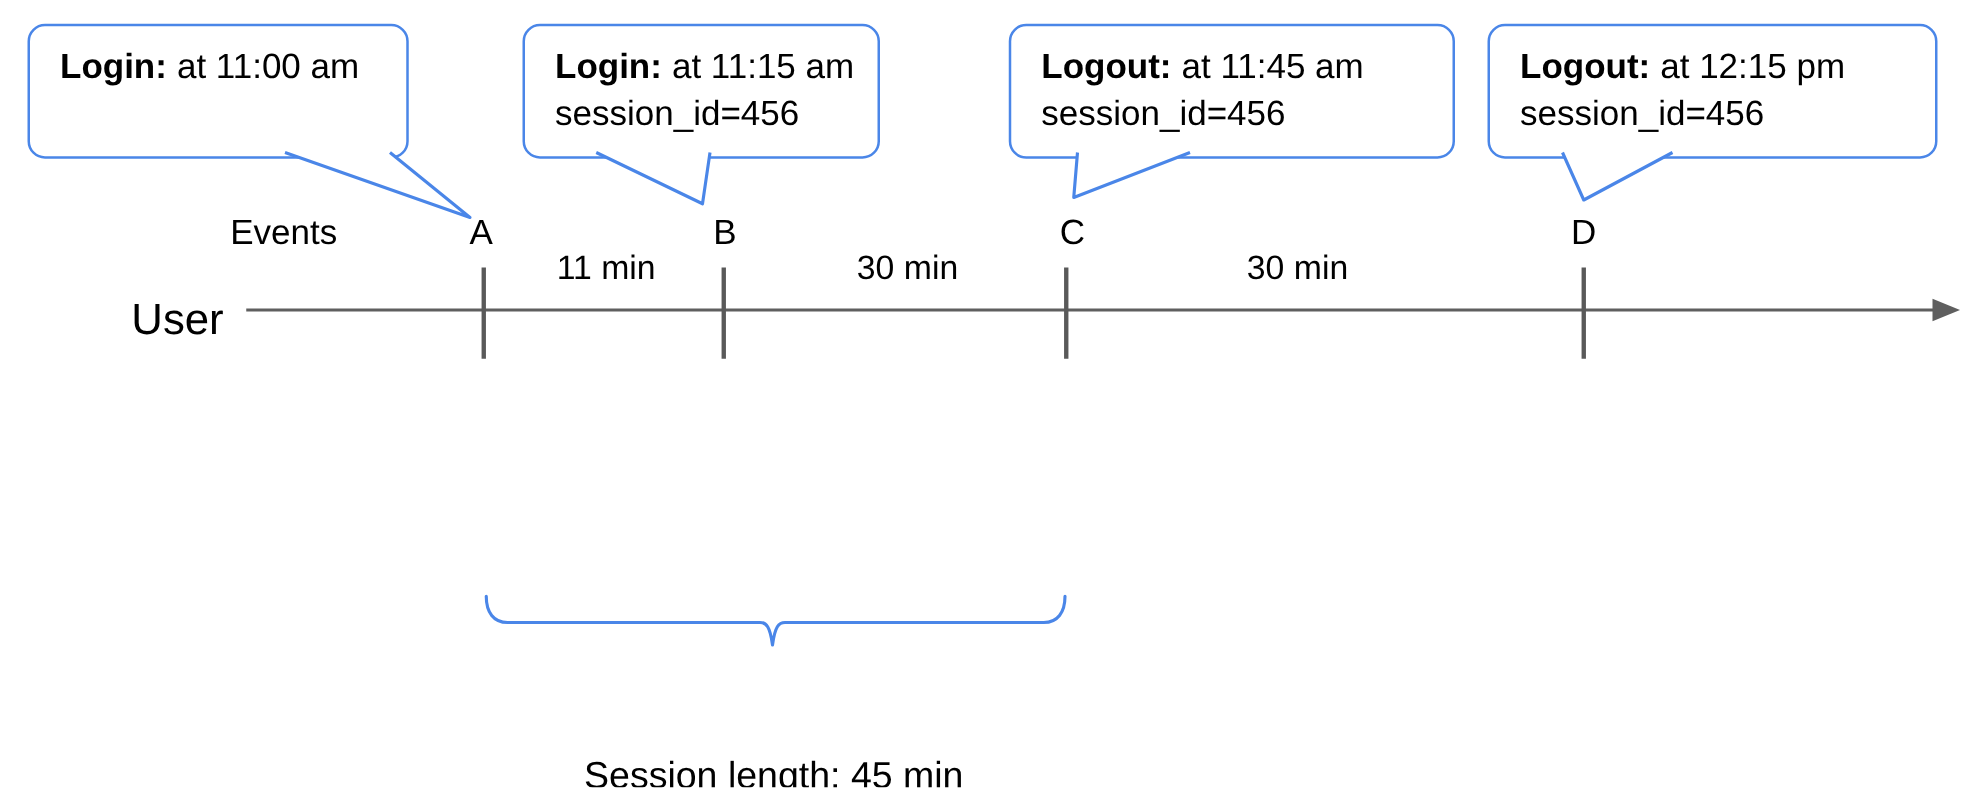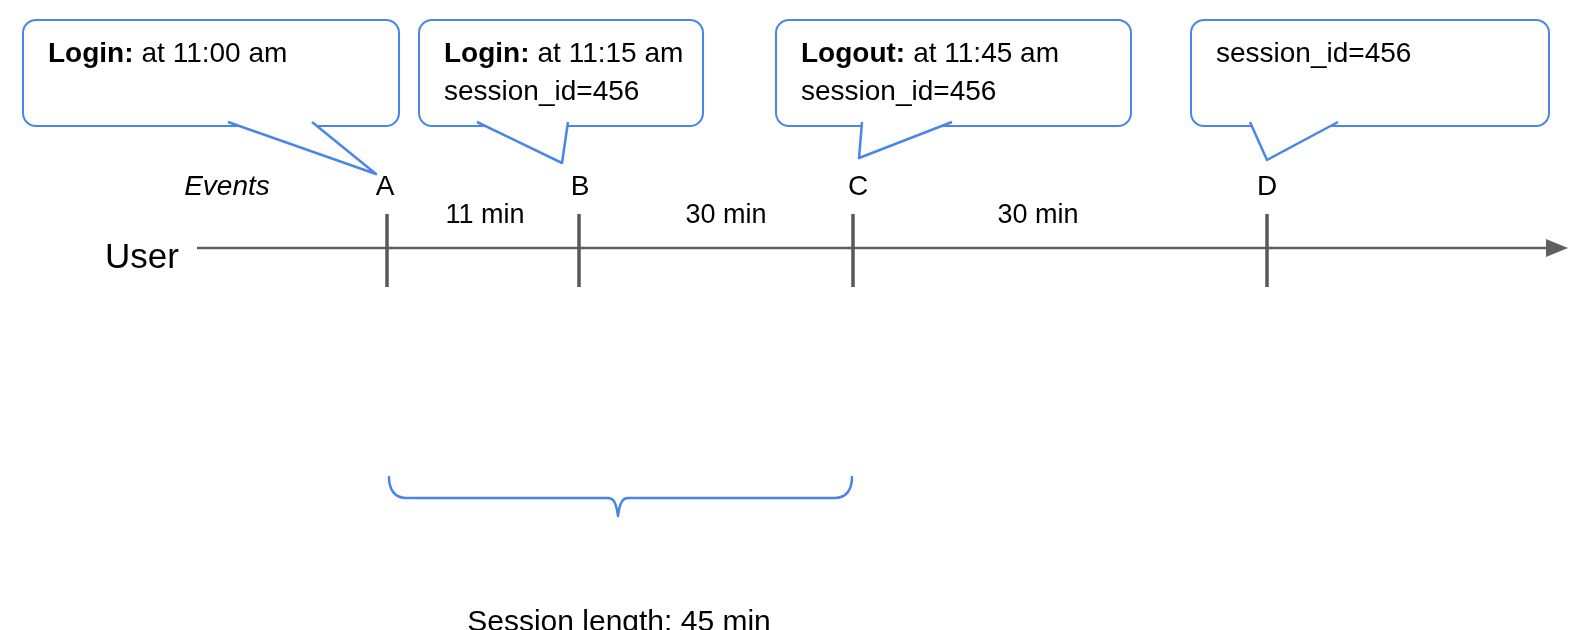--- a/index.html
+++ b/index.html
@@ -57,35 +57,36 @@
     transform: translateX(-50%);
     font-size: 30px;
     white-space: nowrap;
   }
 </style>
 </head>
 <body>
 
 <div class="canvas">
 
-  <div class="callout" style="left:22px; width:378px;padding-left:24px;">
+  <div class="callout" style="left:22px; width:305px;padding-left:24px;">
     <div><span class="event">Login:</span><span>at 11:00 am</span></div>
   </div>
 
   <div class="callout" style="left:418px; width:286px;">
     <div><span class="event">Login:</span><span>at 11:15 am</span></div>
     <div>session_id=456</div>
   </div>
 
-  <div class="callout" style="left:775px; width:357px;">
+  <div class="callout" style="left:807px; width:357px;">
     <div><span class="event">Logout:</span><span>at 11:45 am</span></div>
     <div>session_id=456</div>
   </div>
 
   <div class="callout" style="left:1190px; width:360px;">
+    <div><span class="event">Logout:</span><span>at 12:15 pm</span></div>
     <div>session_id=456</div>
   </div>
 
   <svg class="overlay" viewBox="0 0 1574 630">
 
     <path d="M 228 122 L 376 174 L 312 122" fill="#ffffff" stroke="#4a86e8" stroke-width="2.5" stroke-linejoin="round"></path>
     <path d="M 477 122 L 562 163 L 568 122" fill="#ffffff" stroke="#4a86e8" stroke-width="2.5" stroke-linejoin="round"></path>
     <path d="M 862 122 L 859 158 L 952 122" fill="#ffffff" stroke="#4a86e8" stroke-width="2.5" stroke-linejoin="round"></path>
     <path d="M 1250 122 L 1267 160 L 1338 122" fill="#ffffff" stroke="#4a86e8" stroke-width="2.5" stroke-linejoin="round"></path>
 
@@ -93,21 +94,21 @@
     <polygon points="1546,239 1568,248 1546,257" fill="#5f5f5f"></polygon>
 
     <line x1="387" y1="214" x2="387" y2="287" stroke="#595959" stroke-width="3.5"></line>
     <line x1="579" y1="214" x2="579" y2="287" stroke="#595959" stroke-width="3.5"></line>
     <line x1="853" y1="214" x2="853" y2="287" stroke="#595959" stroke-width="3.5"></line>
     <line x1="1267" y1="214" x2="1267" y2="287" stroke="#595959" stroke-width="3.5"></line>
 
     <path d="M 389 477 C 389 490, 395 498, 406 498 L 608 498 C 613 498, 616 501, 618 516 C 620 501, 623 498, 628 498 L 835 498 C 846 498, 852 490, 852 477" fill="none" stroke="#4a86e8" stroke-width="2.5" stroke-linecap="round" stroke-linejoin="round"></path>
   </svg>
 
-  <div class="lbl" style="left:227px; top:172px;font-style:italic;">Events</div>
+  <div class="lbl" style="left:227px; top:172px;">Events</div>
   <div class="lbl user-lbl" style="left:142px; top:238px;">User</div>
 
   <div class="lbl" style="left:385px; top:172px;">A</div>
   <div class="lbl" style="left:580px; top:172px;">B</div>
   <div class="lbl" style="left:858px; top:172px;">C</div>
   <div class="lbl" style="left:1267px; top:172px;">D</div>
 
   <div class="lbl interval-lbl" style="left:485px; top:200px;">11 min</div>
   <div class="lbl interval-lbl" style="left:726px; top:200px;">30 min</div>
   <div class="lbl interval-lbl" style="left:1038px; top:200px;">30 min</div>

